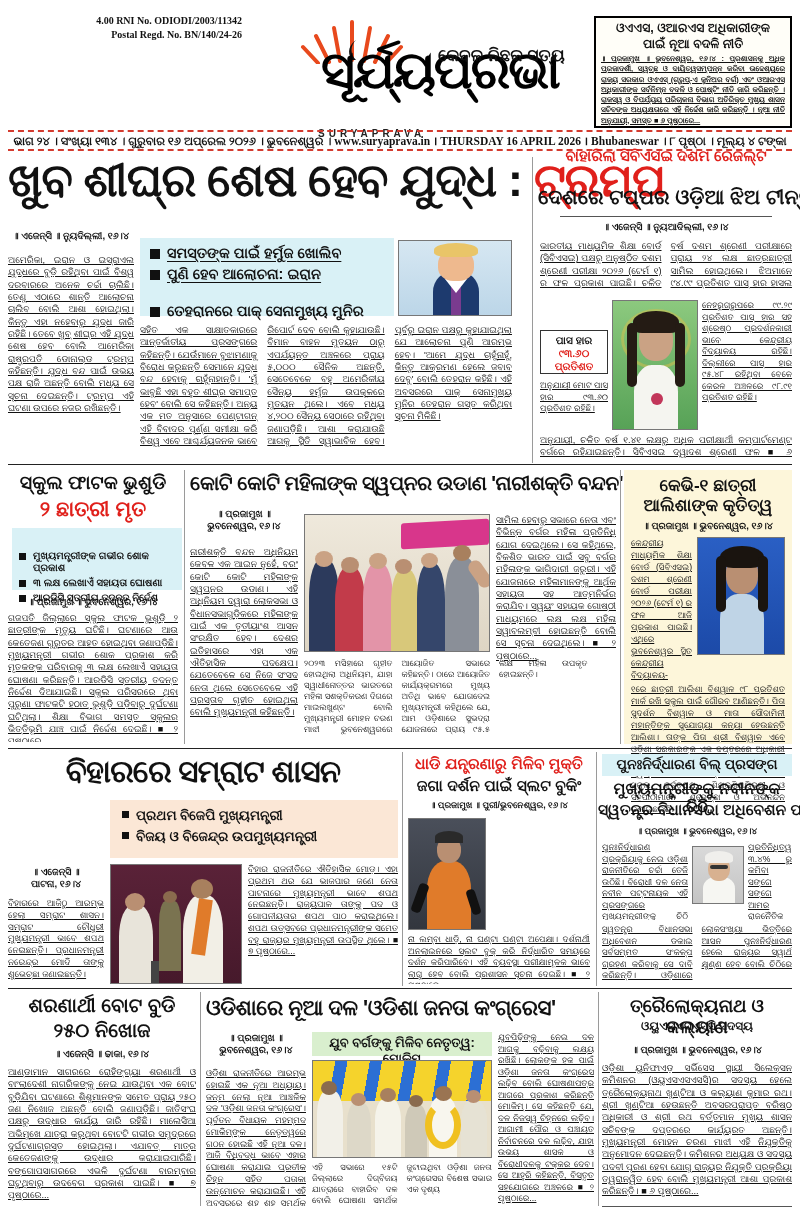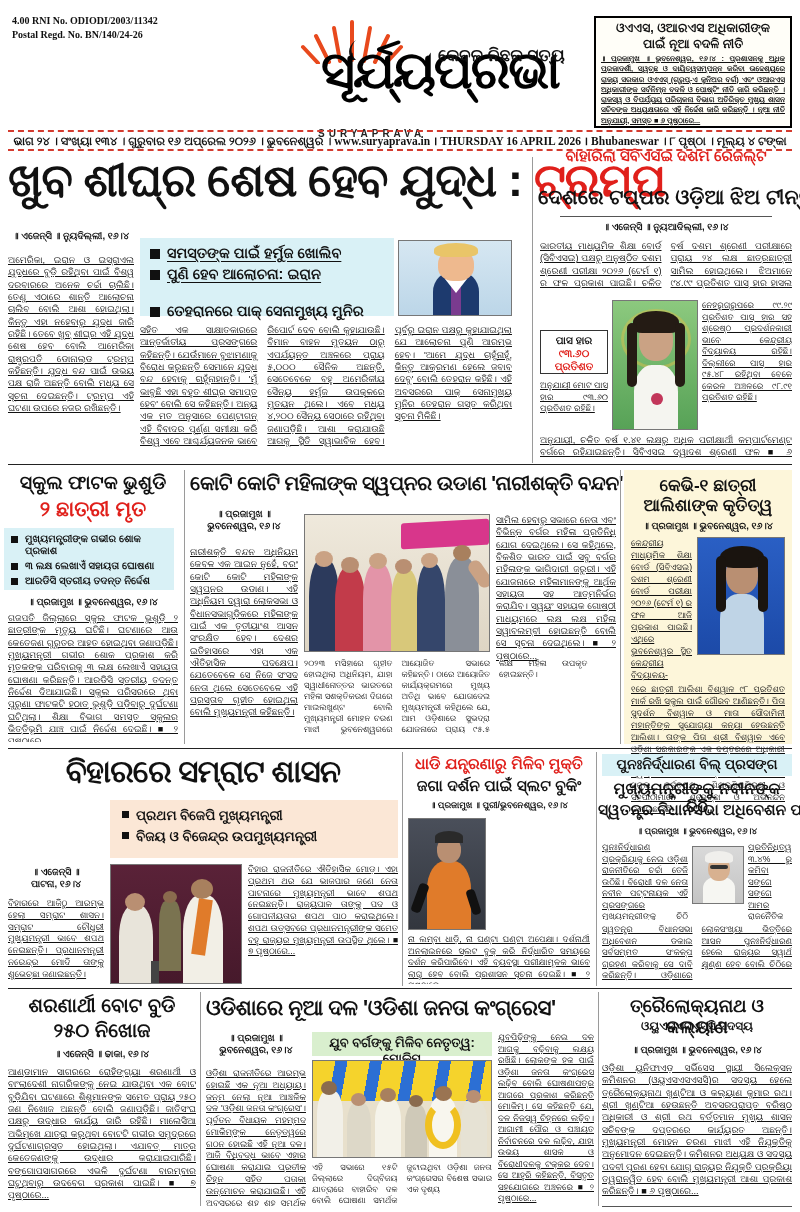--- a/index.html
+++ b/index.html
@@ -40,21 +40,21 @@
   .greenfill { background:#d9efce; }
   .cap { font-size:8.4px; line-height:1.3; text-align:justify; }
   .twocol { column-count:2; column-gap:9px; }
   .threecol { column-count:3; column-gap:10px; }
 </style>
 </head>
 <body>
 
 <div id="page">
 
-  <div class="abs" style="left:12px; top:14px; width:230px; font-family:'Liberation Serif',serif; font-weight:bold; font-size:10px; line-height:1.35;">
+  <div class="abs" style="left:12px; top:14px; width:230px; font-family:'Liberation Serif',serif; font-weight:bold; font-size:10px; line-height:1.35;text-align:right;">
     <div>4.00 RNI No. ODIODI/2003/11342</div>
     <div>Postal Regd. No. BN/140/24-26</div>
   </div>
 
   <div class="abs" style="left:300px; top:16px; width:104px; height:48px;">
     <svg width="104" height="48" viewBox="0 0 104 48">
       <g stroke="#e8491d" stroke-width="4" stroke-linecap="round" fill="none">
         <path d="M52 44 L52 6"></path>
         <path d="M40 45 L34 12"></path>
         <path d="M64 45 L70 12"></path>
@@ -146,21 +146,21 @@
 
   <div class="abs jt" style="left:702px; top:300px; width:90px; height:130px; font-size:8.6px;">ନେହରୁଗ୍ରୁପରେ ୯୯.୨୯ ପ୍ରତିଶତ ପାସ୍ ହାର ସହ ଶ୍ରେଷ୍ଠ ପ୍ରଦର୍ଶନକାରୀ ଭାବେ କେନ୍ଦ୍ରୀୟ ବିଦ୍ୟାଳୟ ରହିଛି। ଦିଲ୍ଲୀରେ ପାସ୍ ହାର ୯୫.୪୮ ରହିଥିବା ବେଳେ କେରଳ ଅଞ୍ଚଳରେ ୯୮.୯୧ ପ୍ରତିଶତ ରହିଛି।</div>
 
   <div class="abs jt small" style="left:540px; top:434px; width:252px; height:26px;">ଅନୁଯାୟୀ, ଚଳିତ ବର୍ଷ ୧.୪୧ ଲକ୍ଷରୁ ଅଧିକ ପରୀକ୍ଷାର୍ଥୀ କମ୍ପାର୍ଟମେଣ୍ଟ ବର୍ଗରେ ରହିଯାଇଛନ୍ତି। ସିବିଏସଇ ଦ୍ୱାଦଶ ଶ୍ରେଣୀ ଫଳ ■ ୬ ପୃଷ୍ଠାରେ...</div>
 
   <div class="hrule" style="left:8px; top:464px; width:784px;"></div>
 
   <div class="abs ctr bk" style="left:8px; top:472px; width:170px; font-size:19px;">ସ୍କୁଲ ଫାଟକ ଭୁଶୁଡି</div>
   <div class="abs ctr bk red" style="left:8px; top:497px; width:170px; font-size:21px;">୨ ଛାତ୍ରୀ ମୃତ</div>
 
-  <div class="abs bulletbox" style="left:4px; top:528px; width:170px; height:62px; padding:5px 5px 3px 7px;">
+  <div class="abs bulletbox" style="left:12px; top:528px; width:170px; height:62px; padding:22px 5px 3px 7px;">
     <div class="bullet-row" style="margin-bottom:3px;">
       <span class="sq s"></span>
       <span class="b" style="font-size:10px;">ମୁଖ୍ୟମନ୍ତ୍ରୀଙ୍କ ଗଭୀର ଶୋକ ପ୍ରକାଶ</span>
     </div>
     <div class="bullet-row" style="margin-bottom:3px;">
       <span class="sq s"></span>
       <span class="b" style="font-size:10px;">୩ ଲକ୍ଷ ଲେଖାଏଁ ସହାୟତା ଘୋଷଣା</span>
     </div>
     <div class="bullet-row">
       <span class="sq s"></span>

